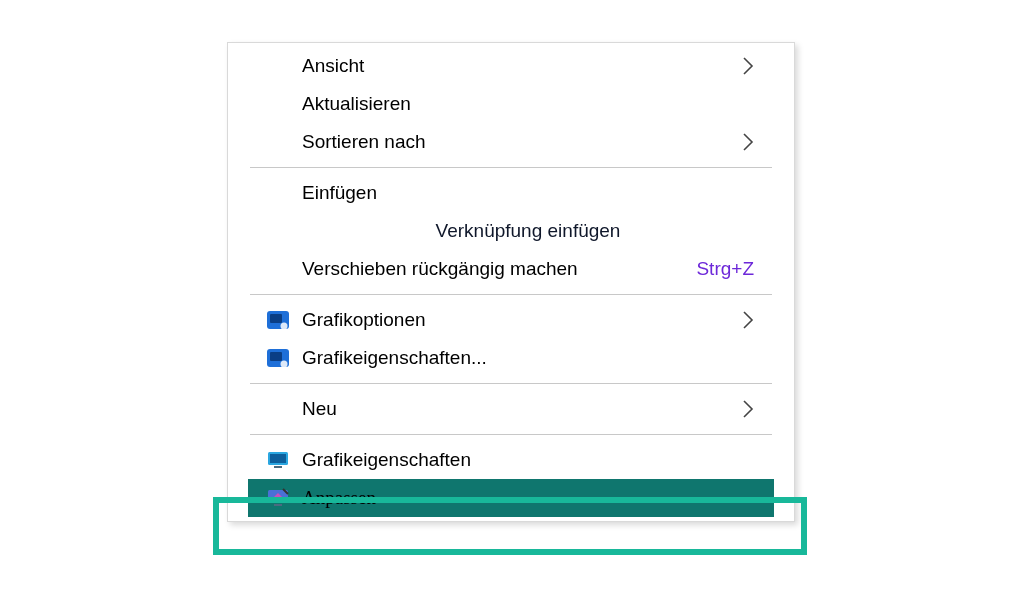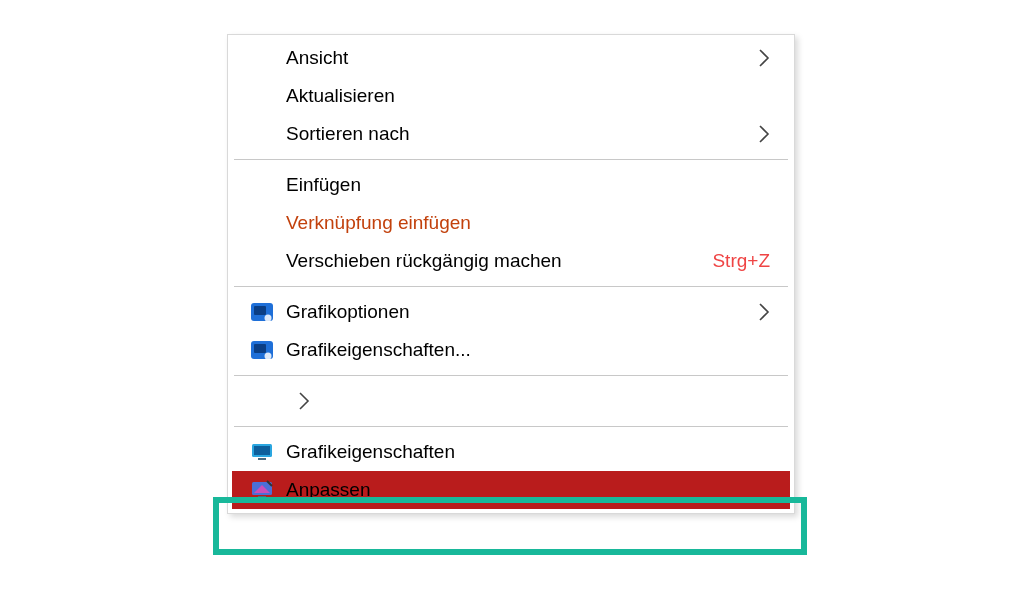--- a/index.html
+++ b/index.html
@@ -13,50 +13,52 @@
     color: #000;
   }
   .canvas {
     position: relative;
     width: 1024px;
     height: 612px;
   }
   .context-menu {
     position: absolute;
     left: 227px;
-    top: 34px;
+    top: 42px;
     width: 568px;
     background: #ffffff;
     border: 1px solid #d9d9d9;
     box-shadow: 3px 3px 6px rgba(0,0,0,0.15);
     box-sizing: border-box;
-    padding: 4px 4px;
+    padding: 4px 20px;
   }
   .menu-item {
     position: relative;
     display: flex;
     align-items: center;
     height: 38px;
     padding: 0 20px 0 54px;
     box-sizing: border-box;
     white-space: nowrap;
   }
   .menu-item .label {
     flex: 1 1 auto;
   }
   .menu-item .shortcut {
     flex: 0 0 auto;
     margin-left: 20px;
-    color: #ef4444;
+    color: #6d28d9;
   }
   .menu-item.disabled .label {
-    color: #c2410c;
+    color: #0f172a;
+    text-align: center;
   }
   .menu-item.hovered {
-    background: #b91c1c;
+    background: #0f766e;
+    font-family: Liberation Serif, serif;
   }
   .separator {
     height: 1px;
     margin: 6px 2px;
     background: #c8c8c8;
   }
   .icon-slot {
     position: absolute;
     left: 18px;
     top: 50%;
@@ -148,20 +150,21 @@
           <rect x="4" y="6" width="12" height="9" rx="1" fill="#0a3e85"></rect>
           <circle cx="18" cy="18" r="3.5" fill="#ffffff" opacity="0.85"></circle>
         </svg>
       </span>
       <span class="label">Grafikeigenschaften...</span>
     </div>
 
     <div class="separator"></div>
 
     <div class="menu-item">
+      <span class="label">Neu</span>
       <span class="chevron">
         <svg viewBox="0 0 12 20" width="12" height="20">
             <path d="M2 2 L10 10 L2 18" fill="none" stroke="#444" stroke-width="1.6"></path>
           </svg>
       </span>
     </div>
 
     <div class="separator"></div>
 
     <div class="menu-item">

